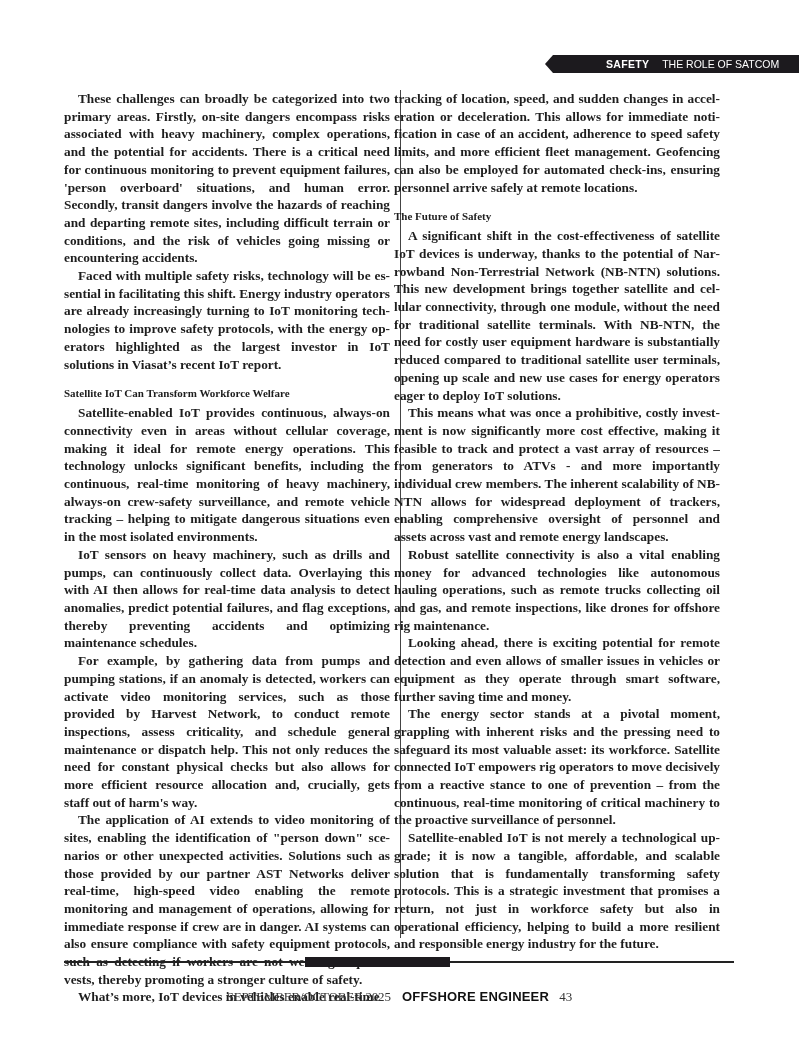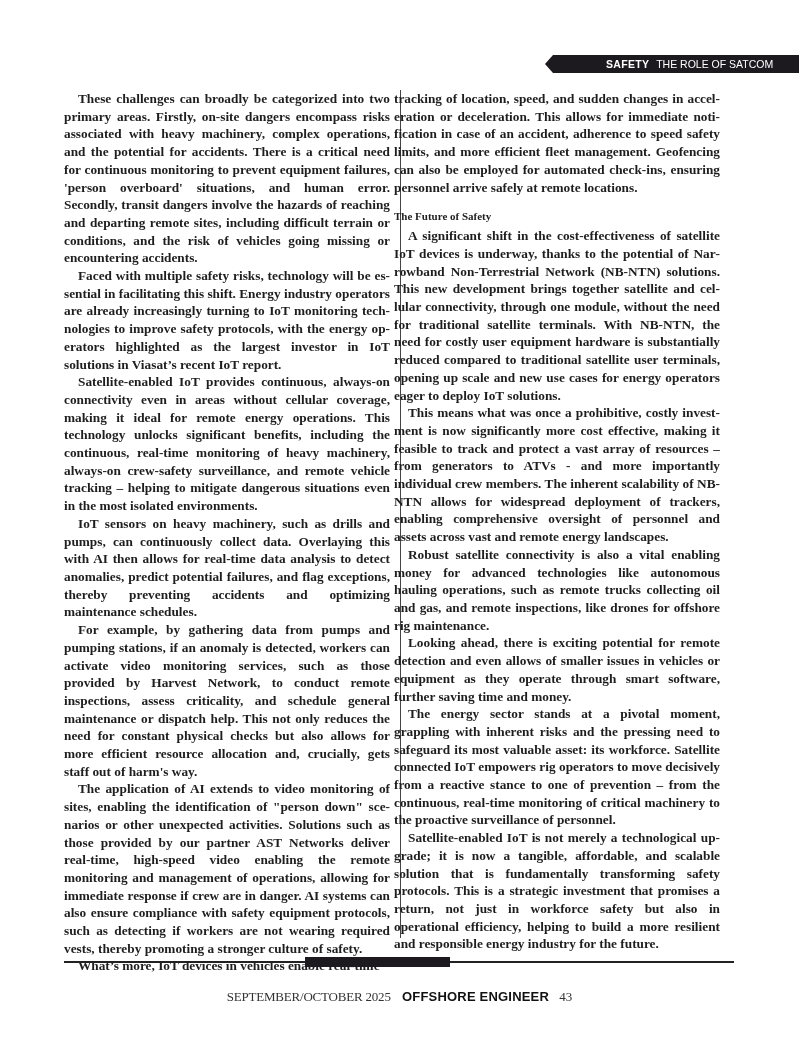--- a/index.html
+++ b/index.html
@@ -4,21 +4,21 @@
 <style>
   html, body { margin: 0; padding: 0; background: #ffffff; }
   body { width: 799px; height: 1038px; position: relative; overflow: hidden;
          font-family: "Liberation Serif", "DejaVu Serif", serif; color: #1e1e1e; }
 
   .header-banner { position: absolute; left: 545px; top: 55px; width: 254px; height: 18px;
                    background: #1c1a1e; clip-path: polygon(8px 0, 100% 0, 100% 100%, 8px 100%, 0 50%); }
   .header-text { position: absolute; left: 565px; top: 56px; height: 16px; line-height: 16px;
                  font-family: "Liberation Sans", "DejaVu Sans", sans-serif; font-size: 10.5px; color: #fff; white-space: nowrap; }
   .header-text .sec { font-weight: bold; letter-spacing: 0.3px; padding-left: 41px; }
-  .header-text .sub { margin-left: 4px; }
+  .header-text .sub { margin-left: 10px; }
 
   .col { position: absolute; top: 90px; width: 326px; font-size: 13.3px; line-height: 17.7px;
          text-align: justify; hyphens: manual; }
   .col.left { left: 64px; }
   .col.right { left: 394px; }
   .divider { position: absolute; left: 400px; top: 90px; width: 1px; height: 848px; background: #444; }
 
   .col p { margin: 0; text-indent: 14px; font-weight: bold; }
   .col p.noindent { text-indent: 0; }
   .col h2 { margin: 10px 0 1px 0; font-size: 11px; line-height: 20px; font-weight: bold;
@@ -37,20 +37,21 @@
 
 <div class="header-banner"></div>
 <div class="header-text">
   <span class="sec">SAFETY</span>
   <span class="sub">THE ROLE OF SATCOM</span>
 </div>
 
 <div class="col left">
   <p>These challenges can broadly be categorized into two primary areas. Firstly, on-site dangers encompass risks as­sociated with heavy machinery, complex operations, and the potential for accidents. There is a critical need for con­tinuous monitoring to prevent equipment failures, 'person overboard' situations, and human error. Secondly, transit dangers involve the hazards of reaching and departing re­mote sites, including difficult terrain or conditions, and the risk of vehicles going missing or encountering accidents.</p>
   <p>Faced with multiple safety risks, technology will be es­sential in facilitating this shift. Energy industry operators are already increasingly turning to IoT monitoring tech­nologies to improve safety protocols, with the energy op­erators highlighted as the largest investor in IoT solutions in Viasat’s recent IoT report.</p>
+  <h2>Satellite IoT Can Transform Workforce Welfare</h2>
   <p>Satellite-enabled IoT provides continuous, always-on con­nectivity even in areas without cellular coverage, making it ideal for remote energy operations. This technology unlocks significant benefits, including the continuous, real-time monitoring of heavy machinery, always-on crew-safety sur­veillance, and remote vehicle tracking – helping to mitigate dangerous situations even in the most isolated environments.</p>
   <p>IoT sensors on heavy machinery, such as drills and pumps, can continuously collect data. Overlaying this with AI then allows for real-time data analysis to detect anomalies, predict potential failures, and flag exceptions, thereby preventing accidents and optimizing maintenance schedules.</p>
   <p>For example, by gathering data from pumps and pump­ing stations, if an anomaly is detected, workers can acti­vate video monitoring services, such as those provided by Harvest Network, to conduct remote inspections, assess criticality, and schedule general maintenance or dispatch help. This not only reduces the need for constant physical checks but also allows for more efficient resource allocation and, crucially, gets staff out of harm's way.</p>
   <p>The application of AI extends to video monitoring of sites, enabling the identification of "person down" sce­narios or other unexpected activities. Solutions such as those provided by our partner AST Networks deliver real-time, high-speed video enabling the remote monitoring and management of operations, allowing for immediate response if crew are in danger. AI systems can also ensure compliance with safety equipment protocols, such as de­tecting if workers are not wearing required vests, thereby promoting a stronger culture of safety.</p>
   <p>What’s more, IoT devices in vehicles enable real-time</p>
 </div>
 
 <div class="divider"></div>
 
 <div class="col right">

